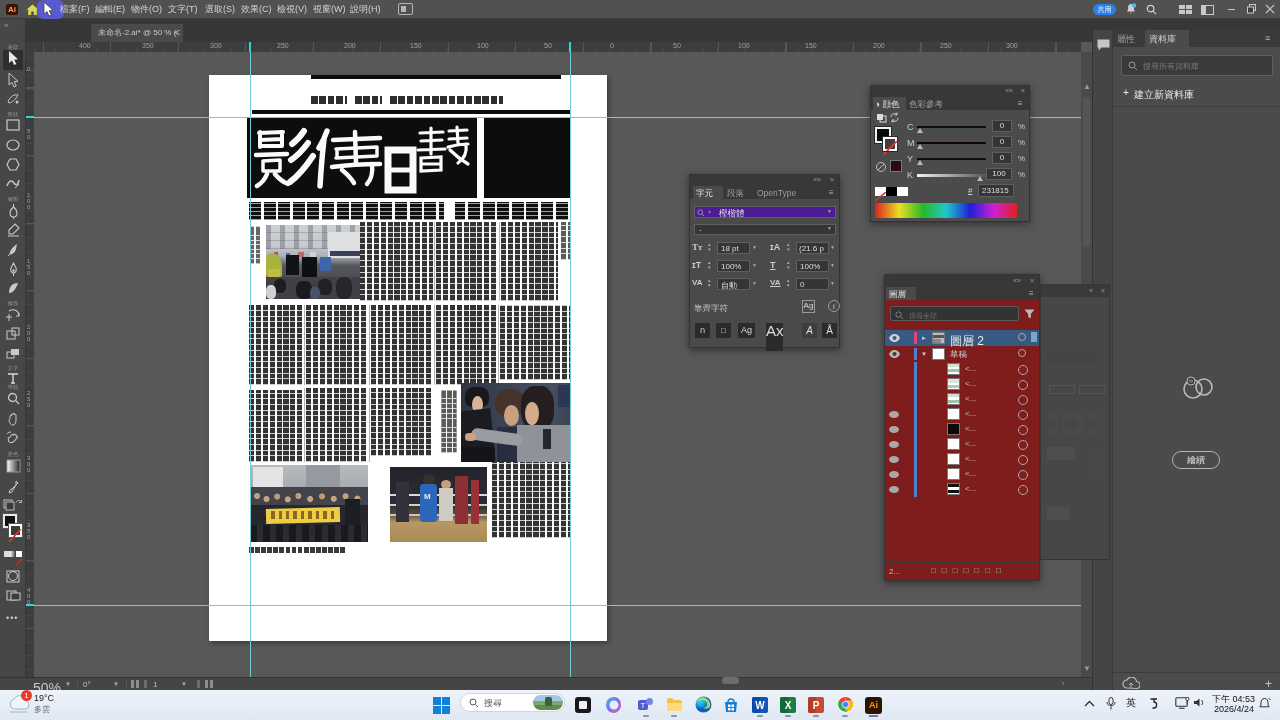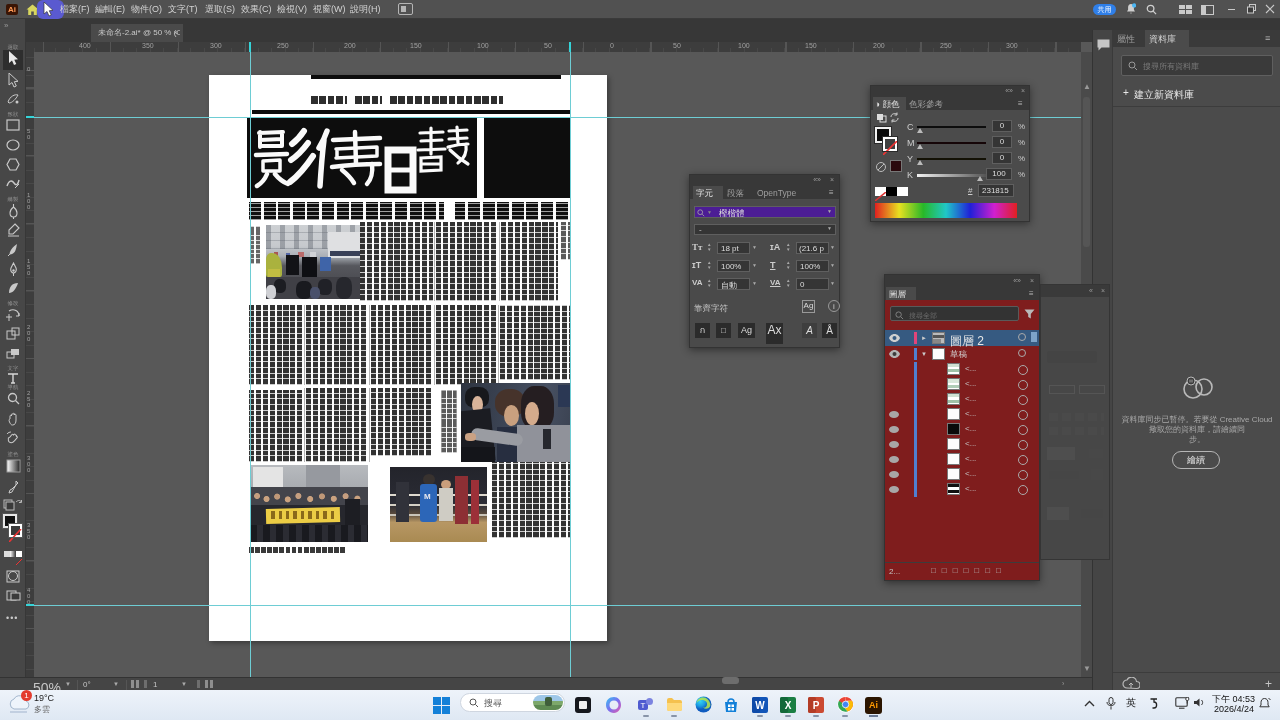--- a/index.html
+++ b/index.html
@@ -463,21 +463,20 @@
     </div>
     <div class="abs" style="left:10px;top:57px;font-size:10px;color:#e8e8e8">+</div>
     <div class="abs" style="left:21px;top:58px;font-size:10px;color:#e8e8e8">建立新資料庫</div>
     <div class="abs" style="left:0;top:76px;width:168px;height:1px;background:#3c3c3c"></div>
     <svg class="abs" style="left:68px;top:345px" width="34" height="26" viewBox="0 0 34 26">
       <circle cx="12" cy="14" r="9" fill="none" stroke="#b9b9b9" stroke-width="1.6"></circle>
       <circle cx="23" cy="12" r="8" fill="none" stroke="#b9b9b9" stroke-width="1.6"></circle>
       <circle cx="10" cy="6" r="4" fill="#3c3c3c" stroke="#b9b9b9"></circle>
       <path d="M9 4.5 L9 7.5 M11 4.5 L11 7.5" stroke="#b9b9b9" stroke-width=".8"></path>
     </svg>
-    <div class="abs" style="left:6px;top:385px;width:156px;text-align:center;font-size:8px;color:#a8a8a8;line-height:10px">資料庫同步已暫停。若要從 Creative Cloud 擏取您的資料庫，請繪續同<br>步。</div>
     <div class="abs" style="left:59px;top:421px;width:48px;height:18px;border:1px solid #b5b5b5;border-radius:9px;color:#e0e0e0;font-size:9px;text-align:center;line-height:17px">繪續</div>
     <div class="abs" style="left:0;top:642px;width:168px;height:1px;background:#3c3c3c"></div>
     <svg class="abs" style="left:9px;top:647px" width="18" height="13" viewBox="0 0 18 13">
       <path d="M5 11 a4 4 0 0 1 0-8 a5 5 0 0 1 9.5 1.5 a3.5 3.5 0 0 1 0 7 Z" fill="none" stroke="#b9b9b9" stroke-width="1.2"></path>
       <path d="M9 11 L9 6 M7 8 L9 6 L11 8" stroke="#b9b9b9" fill="none"></path>
     </svg>
     <div class="abs" style="left:152px;top:647px;color:#c5c5c5;font-size:12px">+</div>
   </div>
   <div id="charpanel" class="abs" style="left:689px;top:174px;width:151px;height:174px;background:#4a4a4a;border:1px solid #333;box-shadow:0 2px 8px rgba(0,0,0,.45)">
     <div class="abs" style="left:0;top:0;width:149px;height:11px;background:#383838"></div>
@@ -525,21 +524,21 @@
     <div class="abs" style="left:80px;top:103px;width:14px;height:12px;color:#ccc;font-size:8px"><b><u>VA</u></b></div>
     <div class="abs" style="left:96px;top:104px;font-size:4.5px;color:#aaa;line-height:4.5px">▲<br>▼</div>
     <div class="abs" style="left:106px;top:103px;width:33px;height:12px;background:#353535;border:1px solid #5f5f5f;font-size:8px;color:#ddd;padding:1px 0 0 3px">0</div>
     <div class="abs" style="left:140px;top:105px;font-size:5px;color:#aaa">▼</div>
     <div class="abs" style="left:4px;top:128px;font-size:8.5px;color:#c5c5c5">靠齊字符</div>
     <div class="abs" style="left:112px;top:125px;width:13px;height:13px;border:1px solid #999;color:#ddd;font-size:8px;text-align:center">Ag</div>
     <div class="abs" style="left:138px;top:125px;width:12px;height:12px;border:1px solid #999;border-radius:50%;color:#ccc;font-size:8px;text-align:center;line-height:12px">i</div>
     <div class="abs" style="left:5px;top:148px;width:15px;height:15px;background:#2b2b2b;color:#ddd;font-size:9px;text-align:center;line-height:15px">ก</div>
     <div class="abs" style="left:26px;top:148px;width:15px;height:15px;background:#2b2b2b;color:#ddd;font-size:8px;text-align:center;line-height:15px">□</div>
     <div class="abs" style="left:48px;top:148px;width:17px;height:15px;background:#2b2b2b;color:#ddd;font-size:9px;text-align:center;line-height:15px">Ag</div>
-    <div class="abs" style="left:76px;top:148px;width:17px;height:21px;background:#2b2b2b;color:#ddd;font-size:12px;text-align:center;line-height:15px">Ax</div>
+    <div class="abs" style="left:76px;top:148px;width:17px;height:28px;background:#2b2b2b;color:#ddd;font-size:15px;text-align:left;line-height:15px">Ax</div>
     <div class="abs" style="left:112px;top:148px;width:15px;height:15px;background:#3e3e3e;color:#ddd;font-size:10px;text-align:center;line-height:15px;font-style:italic">A</div>
     <div class="abs" style="left:132px;top:148px;width:15px;height:15px;background:#2b2b2b;color:#ddd;font-size:10px;text-align:center;line-height:15px">Å</div>
   </div>
   <div id="colorpanel" class="abs" style="left:870px;top:85px;width:160px;height:137px;background:#4b4b4b;border:1px solid #333;box-shadow:0 2px 8px rgba(0,0,0,.45)">
     <div class="abs" style="left:0;top:0;width:158px;height:11px;background:#383838"></div>
     <div class="abs" style="right:16px;top:1px;color:#9a9a9a;font-size:7px">«»</div>
     <div class="abs" style="right:4px;top:1px;color:#9a9a9a;font-size:7px">×</div>
     <div class="abs" style="left:0;top:11px;width:158px;height:13px;background:#383838"></div>
     <div class="abs" style="left:2px;top:11px;width:33px;height:13px;background:#4b4b4b"></div>
     <div class="abs" style="left:4px;top:13px;font-size:8.5px;color:#e0e0e0">◑ 顔色</div>

